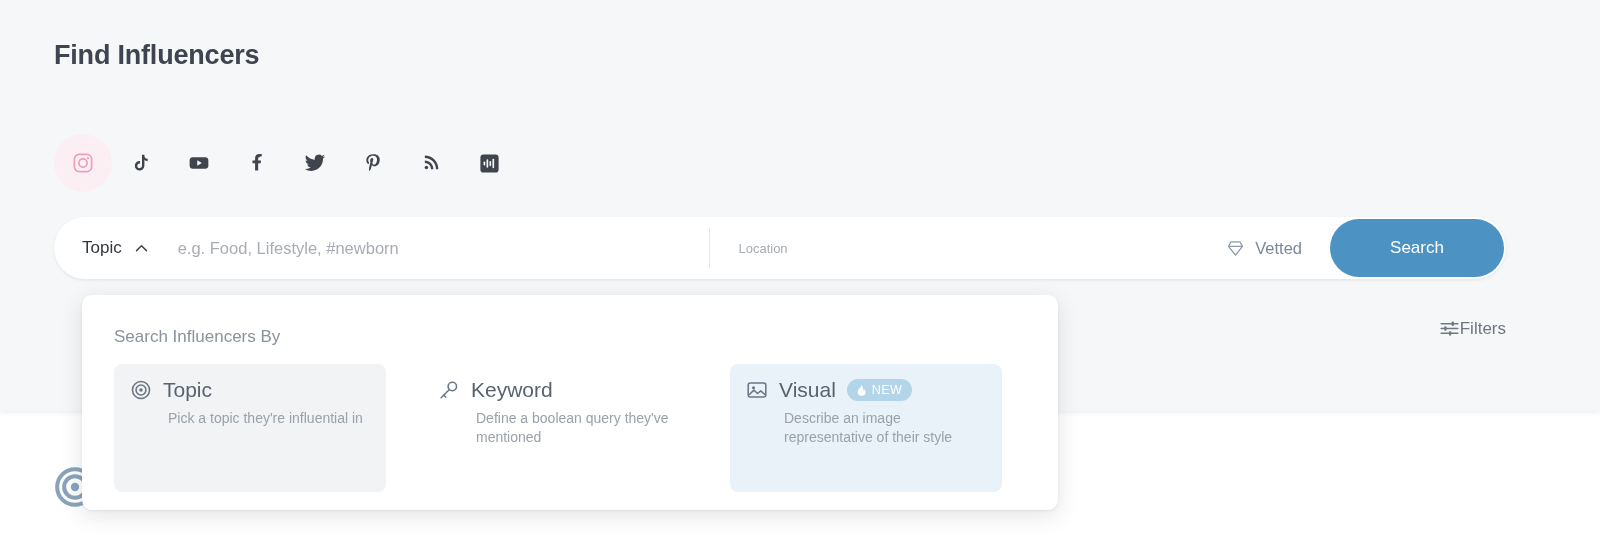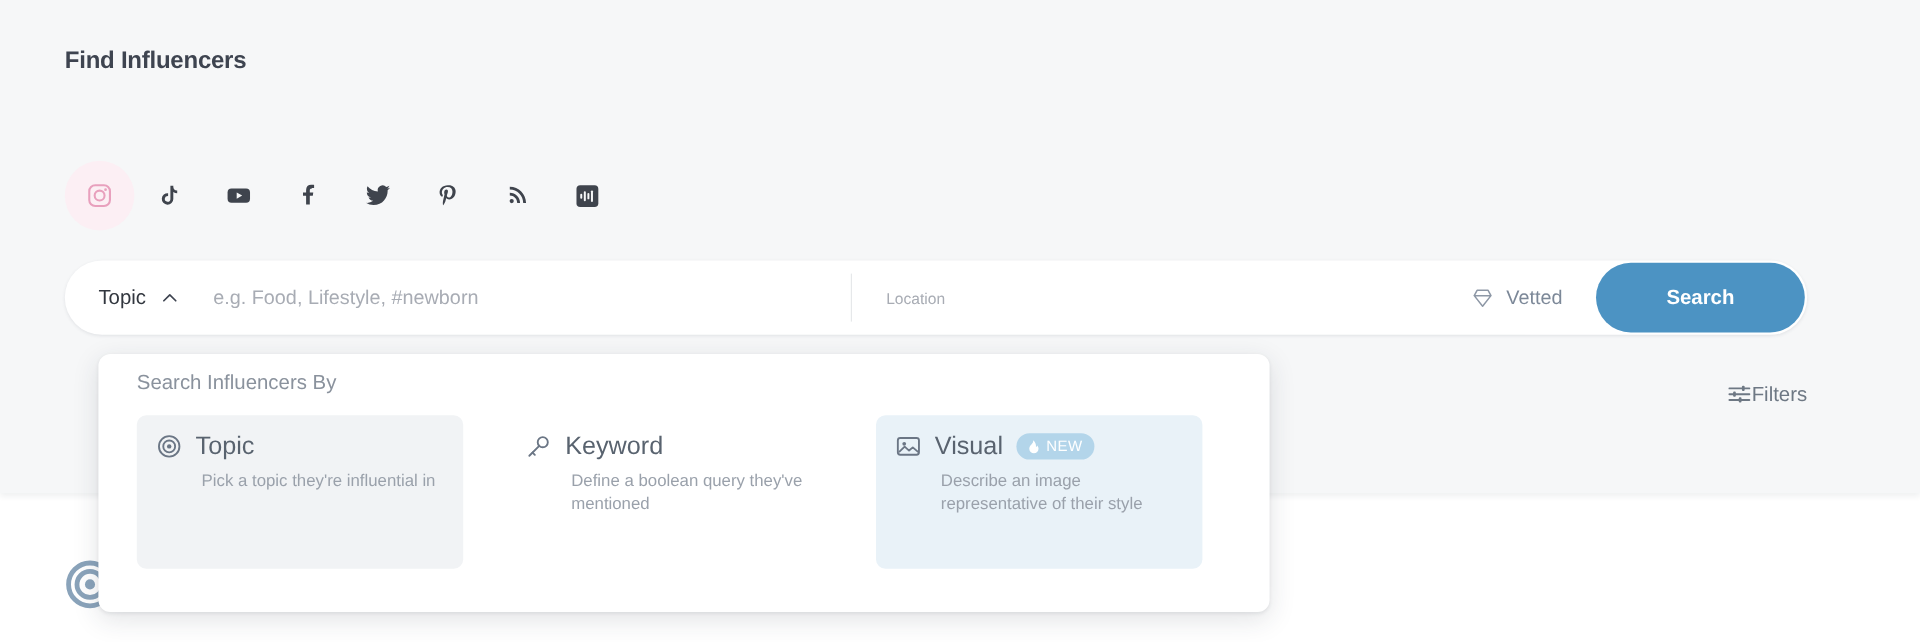--- a/index.html
+++ b/index.html
@@ -26,21 +26,21 @@
     left: 0; top: 0;
     width: 1600px;
     height: 411px;
     background: #f6f7f8;
     box-shadow: 0 2px 5px rgba(40,50,65,0.08);
   }
 
   .page-title {
     position: absolute;
     left: 54px; top: 40px;
-    font-size: 20px;
+    font-size: 27px;
     font-weight: bold;
     color: #3d4category;
     color: #3e4450;
     letter-spacing: -0.2px;
   }
 
   
   .network-row {
     position: absolute;
     left: 54px; top: 134px;
@@ -128,21 +128,21 @@
   .vetted-label { font-size: 16.5px; color: #7c8898; }
   .search-btn {
     flex: 0 0 auto;
     width: 174px; height: 58px;
     border-radius: 29px;
     border: none;
     background: #4c93c3;
     color: #ffffff;
     font-family: "Liberation Sans", sans-serif;
     font-size: 17px;
-    font-weight: bold;
+    font-weight: normal;
     cursor: pointer;
     margin-right: 2px;
   }
 
   
   .filters-row {
     position: absolute;
     right: 94px; top: 318px;
     display: flex;
     align-items: center;
@@ -152,21 +152,21 @@
   .filters-label { font-size: 17px; color: #6e7884; }
 
   
   .dropdown {
     position: absolute;
     left: 82px; top: 295px;
     width: 976px; height: 215px;
     background: #ffffff;
     border-radius: 10px;
     box-shadow: 0 6px 22px rgba(40,50,65,0.13), 0 1px 3px rgba(40,50,65,0.08);
-    padding: 14px 32px 0 32px;
+    padding: 32px 32px 0 32px;
   }
   .dropdown-title {
     font-size: 17px;
     color: #8a929d;
     margin-bottom: 17px;
   }
   .option-cards {
     display: flex;
     gap: 36px;
   }

